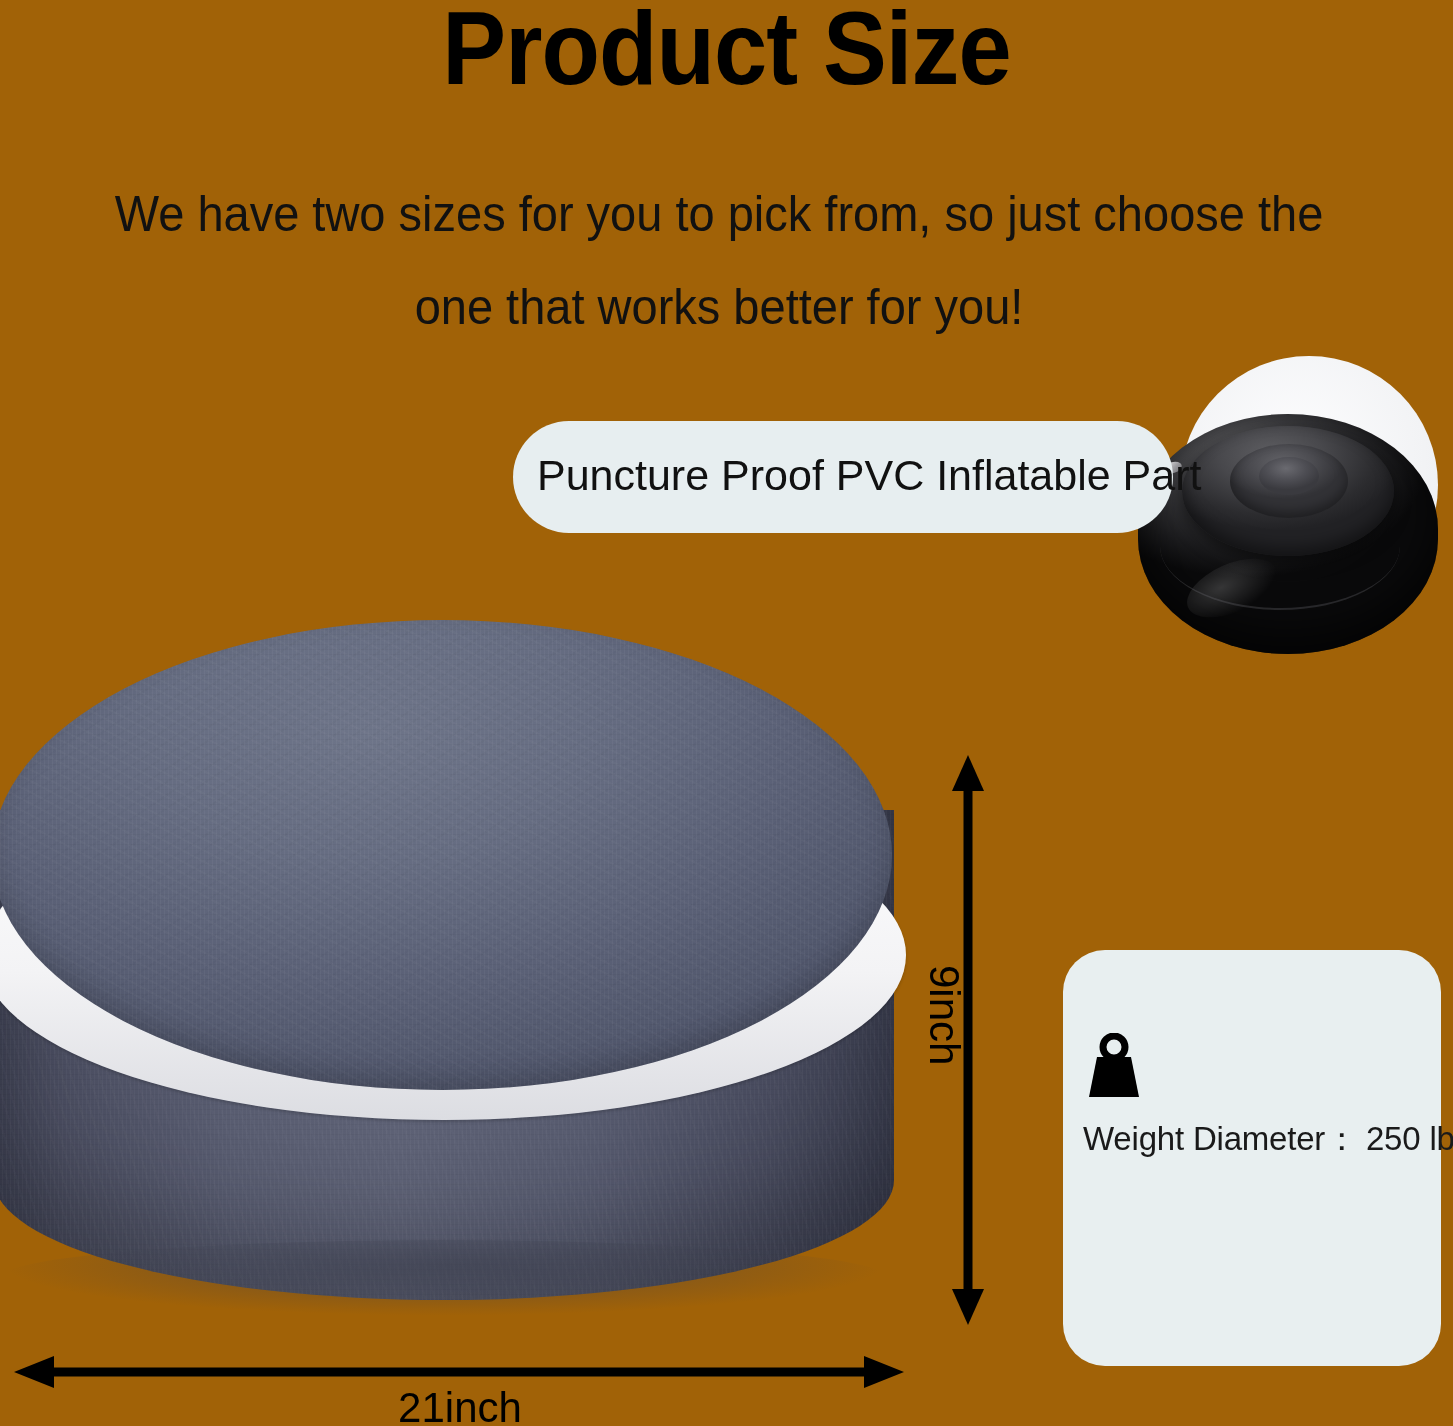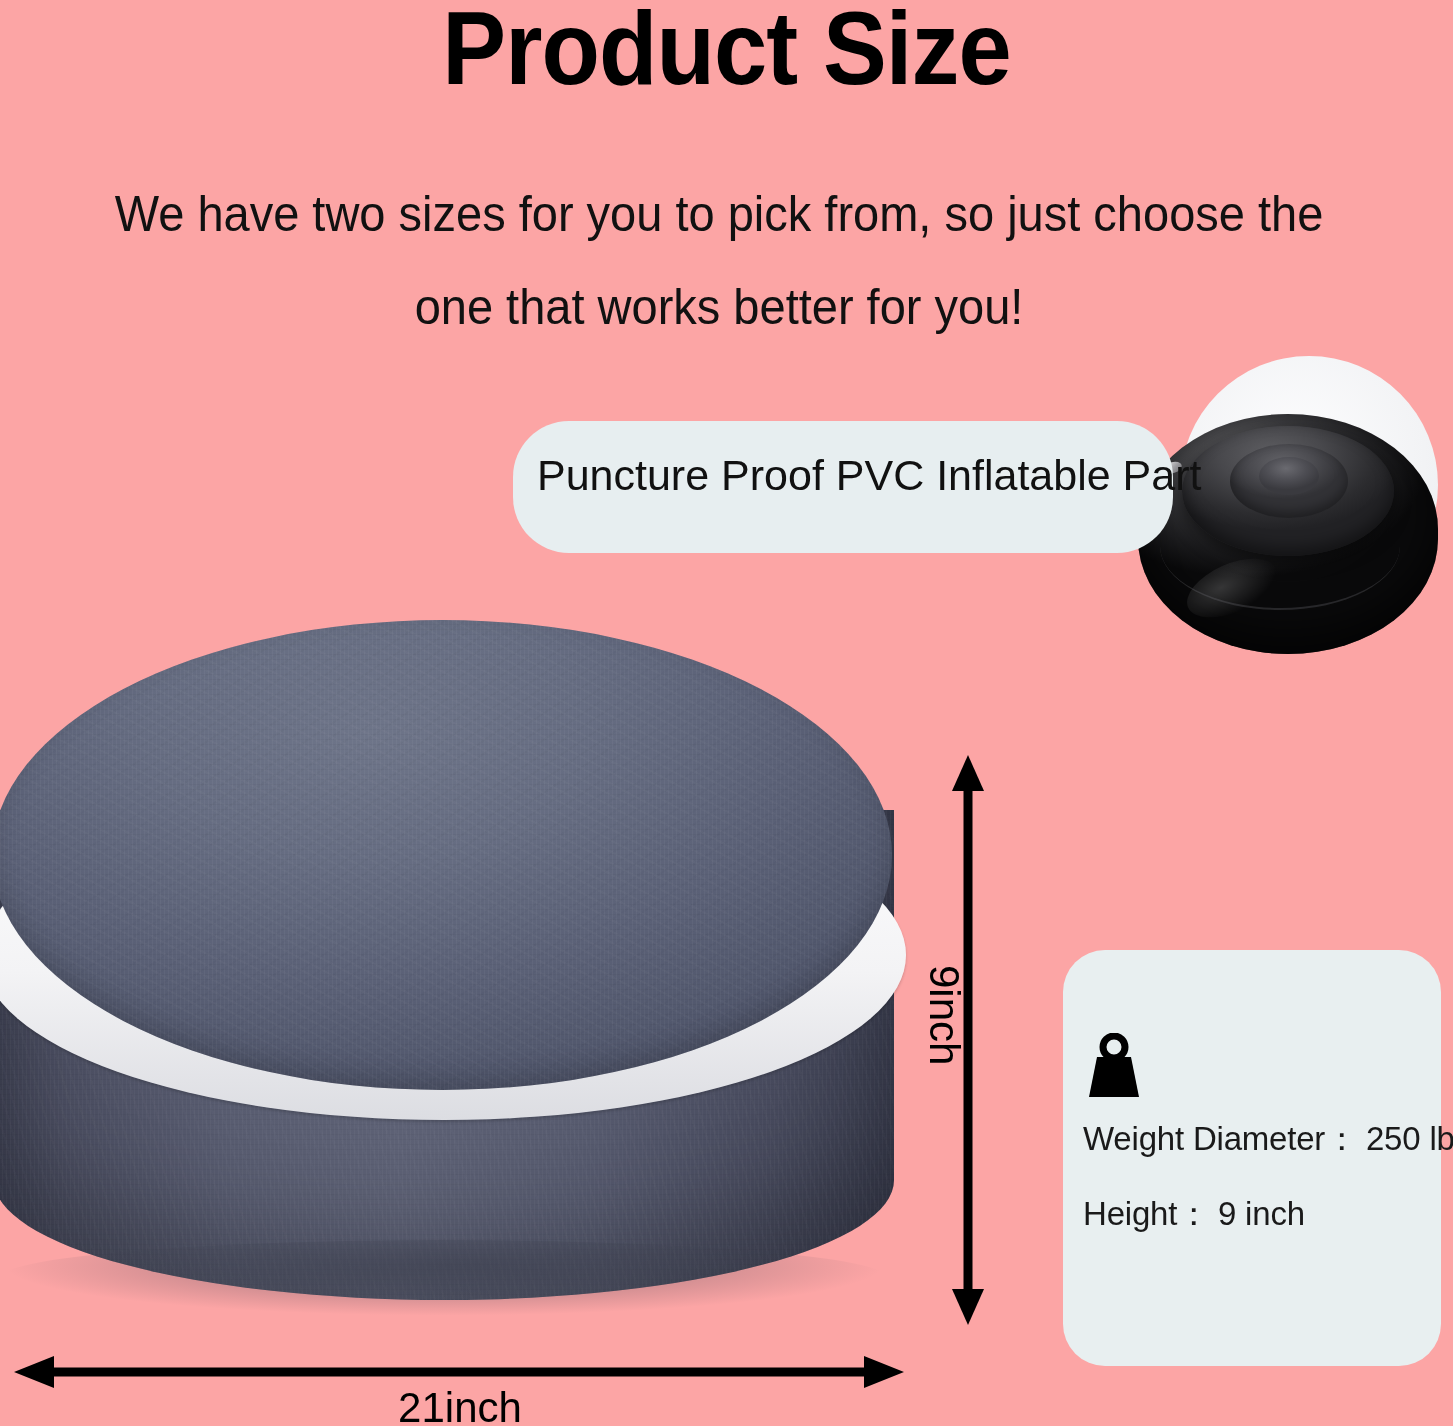--- a/index.html
+++ b/index.html
@@ -7,21 +7,21 @@
     padding: 0;
     background: #ffffff;
   }
   body {
     font-family: "Liberation Sans", sans-serif;
   }
   #page {
     position: relative;
     width: 1453px;
     height: 1426px;
-    background: #fca5a5;
+    background: #a16207;
     overflow: hidden;
   }
 
   
   #title {
     position: absolute;
     left: 0;
     top: -4px;
     width: 1453px;
     text-align: center;
@@ -49,21 +49,21 @@
     transform: scaleX(0.94);
     transform-origin: 50% 0;
   }
 
   
   #pvc-pill {
     position: absolute;
     left: 513px;
     top: 421px;
     width: 660px;
-    height: 132px;
+    height: 112px;
     background: #e7eef0;
     border-radius: 56px;
   }
   #pvc-pill-text {
     position: absolute;
     left: 24px;
     top: 30px;
     width: 620px;
     font-family: "Liberation Sans Narrow", "Liberation Sans", sans-serif;
     font-size: 43px;
@@ -384,18 +384,15 @@
   <div id="spec-icon">
     <svg width="62" height="66" viewBox="0 0 62 66">
       <circle cx="31" cy="14" r="11" fill="none" stroke="#000000" stroke-width="7"></circle>
       <path d="M14 24 L48 24 L56 64 L6 64 Z" fill="#000000"></path>
     </svg>
   </div>
   <div id="spec-lines">
     <div class="spec-line">
       <span>Weight Diameter：</span><span class="spec-val">250 lbs</span>
     </div>
-    <div class="spec-line">
-      <span>Height：</span><span class="spec-val">9 inch</span>
-    </div>
   </div>
 
 </div>
 
 </body></html>

